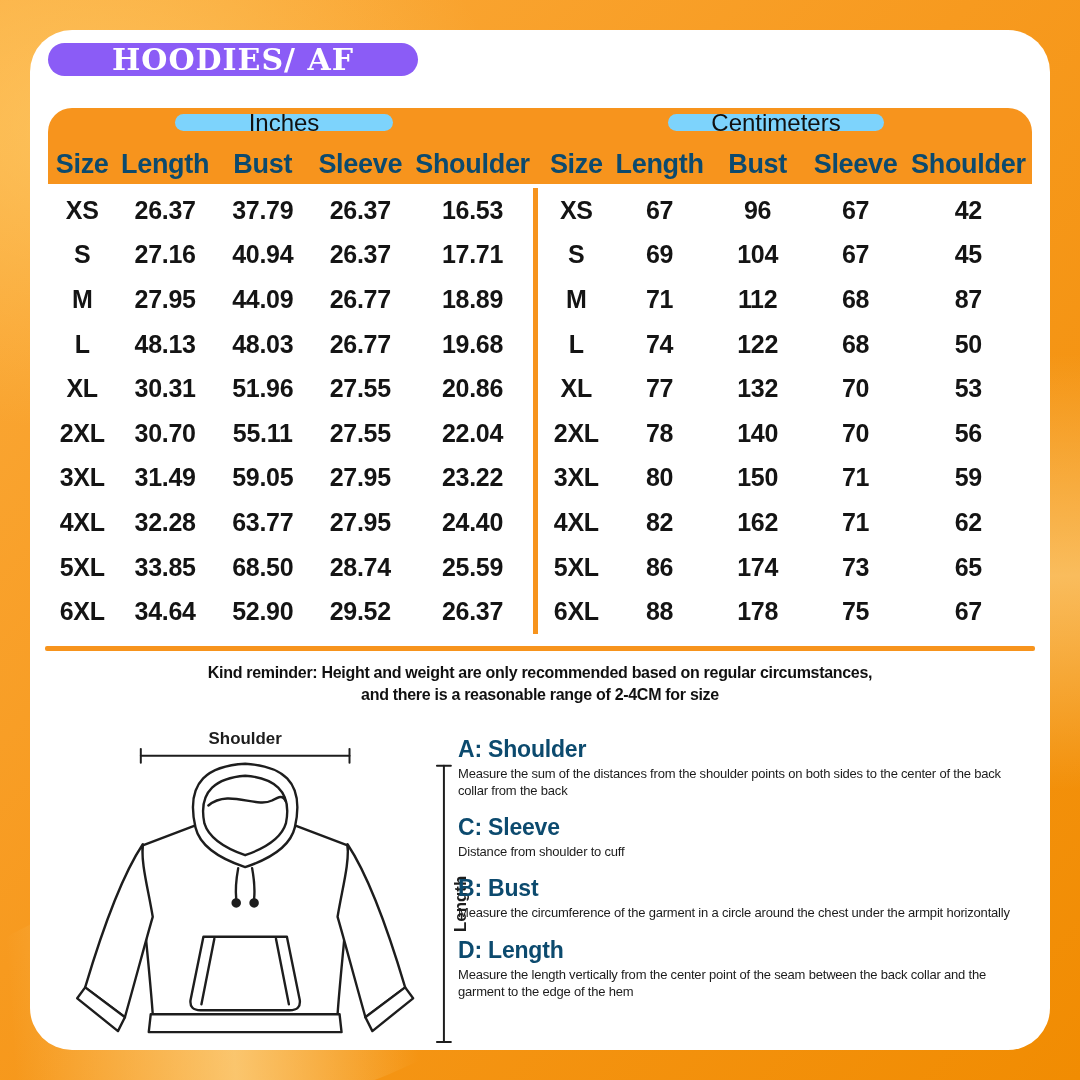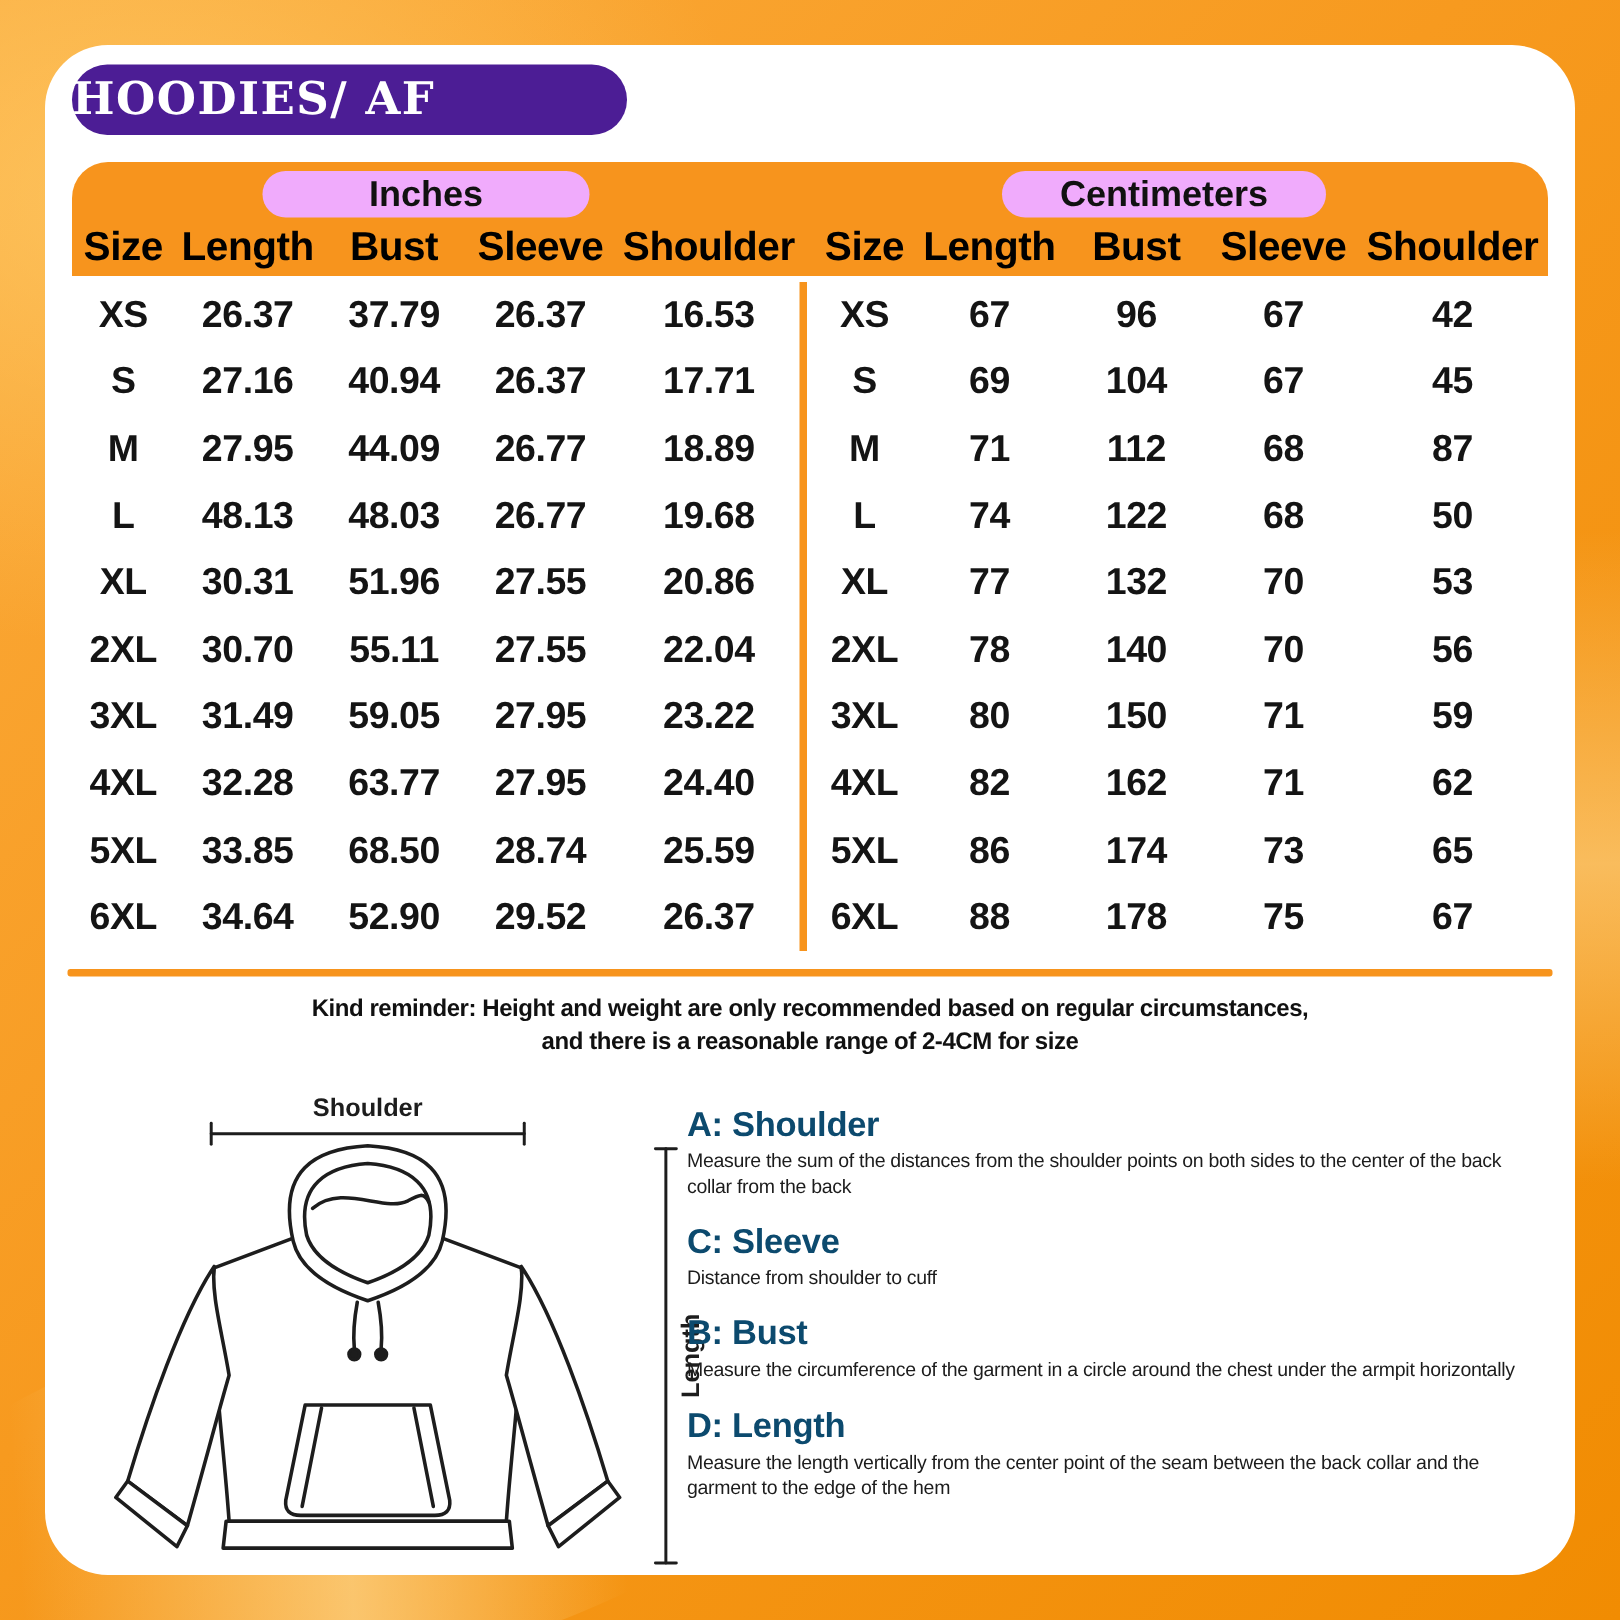--- a/index.html
+++ b/index.html
@@ -22,46 +22,46 @@
     right:-160px; top:180px; width:420px; height:760px;
     background: linear-gradient(170deg, rgba(255,255,255,0) 25%, rgba(255,230,170,.5) 52%, rgba(255,255,255,0) 78%);
     transform: rotate(9deg); border-radius:50%;
   }
   .card {
     position:absolute; left:30px; top:30px; width:1020px; height:1020px;
     background:#ffffff; border-radius:42px; overflow:hidden;
   }
   
   .title-pill {
-    position:absolute; left:18px; top:13px; width:370px; height:47px;
-    background:#4c1d95; border-radius:24px;
-    display:flex; align-items:center; 
+    position:absolute; left:18px; top:13px; width:370px; height:33px;
+    background:#8b5cf6; border-radius:24px;
+    display:flex; align-items:center; justify-content:center;
     color:#ffffff; font-family:"DejaVu Serif", serif; font-weight:700;
     font-size:30px; letter-spacing:1px;
   }
   
   .band {
     position:absolute; left:18px; top:78px; width:984px; height:76px;
     background:#F7941D; border-radius:24px 24px 0 0;
   }
   .unit-pill {
-    position:absolute; top:6px; height:31px; background:#f0abfc; border-radius:17px;
+    position:absolute; top:6px; height:17px; background:#7dd3fc; border-radius:17px;
     display:flex; align-items:center; justify-content:center;
-    font-weight:700; font-size:24px; color:#111111;
+    font-weight:400; font-size:24px; color:#111111;
   }
   .unit-pill.inches { left:127px; width:218px; }
   .unit-pill.cm     { left:620px; width:216px;align-items:center; }
   .head-row {
     position:absolute; top:39px; height:34px;
     display:grid; grid-template-columns:14% 20% 20% 20% 26%;
     align-items:center;
   }
   .head-row.left  { left:0px;   width:488px; }
   .head-row.right { left:494px; width:490px; }
-  .head-cell { text-align:center; font-weight:700; font-size:27px; color:#000000; letter-spacing:-0.3px; }
+  .head-cell { text-align:center; font-weight:700; font-size:27px; color:#0c4a6e; letter-spacing:-0.3px; }
   
   .tbody {
     position:absolute; top:158px;
   }
   .tbody.left  { left:18px;  width:488px; }
   .tbody.right { left:512px; width:490px; }
   .trow { display:grid; grid-template-columns:14% 20% 20% 20% 26%; height:44.6px; align-items:center; }
   .tcell { text-align:center; font-weight:700; font-size:25px; color:#141414; letter-spacing:-0.3px; }
   .vdivider {
     position:absolute; left:503px; top:158px; width:5px; height:446px; background:#F7941D;

